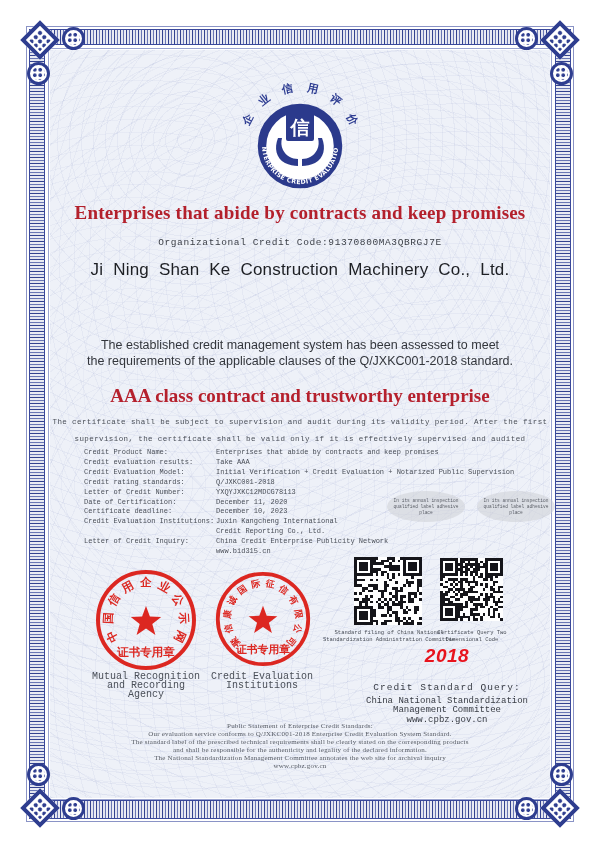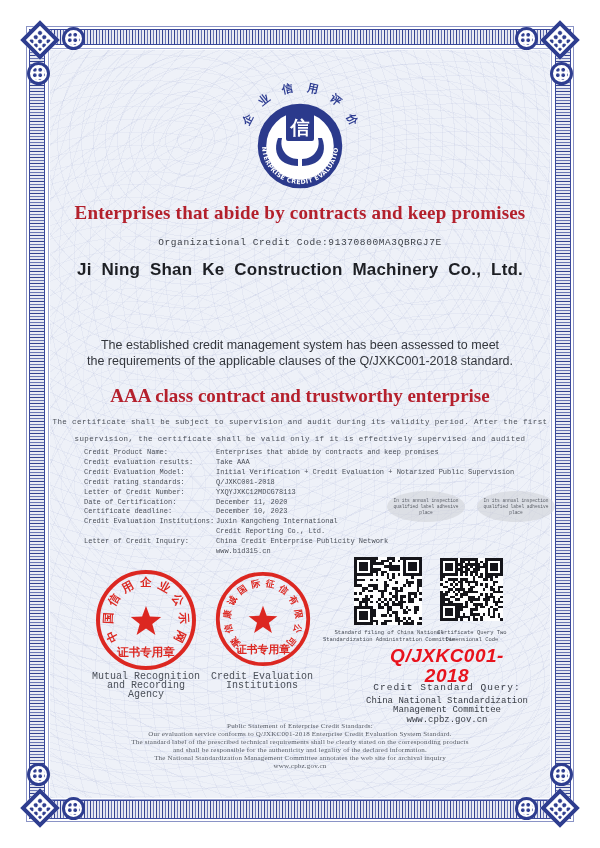--- a/index.html
+++ b/index.html
@@ -24,21 +24,21 @@
       repeating-radial-gradient(circle at 50% 44%,rgba(108,122,184,.05) 0 1px,transparent 1px 18px);}
   .diamond{position:absolute;width:20px;height:20px;background:#fff;border:4px solid #2e3d8f;transform:rotate(45deg);}
   .diamond i{position:absolute;inset:2px;background-image:radial-gradient(circle,#2e3d8f 45%,transparent 52%);background-size:6px 6px;}
   .med{position:absolute;width:17px;height:17px;border-radius:50%;background:#fff;border:3px solid #2e3d8f;}
   .med i{position:absolute;inset:2px;border-radius:50%;background-image:radial-gradient(circle,#2e3d8f 45%,transparent 52%);background-size:5.5px 5.5px;}
   
   .abs{position:absolute;}
   .ctr{left:0;width:100%;text-align:center;}
   .title{font-family:"Liberation Serif",serif;font-weight:bold;font-size:19px;color:#b3202c;letter-spacing:.2px;}
   .orgcode{font-family:"Liberation Mono",monospace;font-size:9.5px;color:#3b3f47;letter-spacing:.6px;text-align:center;}
-  .company{font-size:17px;font-weight:bold;color:#1d1f24;word-spacing:5px;letter-spacing:.2px;}
+  .company{font-size:17px;font-weight:normal;color:#1d1f24;word-spacing:5px;letter-spacing:.2px;}
   .addr{font-family:"Liberation Mono",monospace;font-size:11.5px;color:#43474f;line-height:16px;}
   .assess{font-size:12.5px;color:#33363c;line-height:16px;}
   .award{font-family:"Liberation Serif",serif;font-weight:bold;font-size:19px;color:#b5202d;}
   .superv{font-family:"Liberation Mono",monospace;font-size:7.5px;color:#4a4f58;line-height:17px;letter-spacing:.4px;}
   .details{left:84px;top:448px;font-family:"Liberation Mono",monospace;font-size:7px;color:#4a4f58;}
   .drow{display:flex;line-height:9.9px;}
   .dlabel{width:132px;flex:0 0 132px;}
   .dval span{display:block;}
   .oval{position:absolute;width:78px;height:31px;border-radius:50%;background:rgba(205,207,214,.55);
         font-family:"Liberation Mono",monospace;font-size:4.5px;color:#5a5e66;text-align:center;
@@ -885,21 +885,20 @@
   <div class="abs qrcap" style="left:322px;top:629px;width:134px">
     <div>Standard filing of China National</div>
       <div>Standardization Administration Committee</div>
   </div>
   <div class="abs qrcap" style="left:411px;top:629px;width:122px">
     <div>Certificate Query Two</div>
       <div>Dimensional Code</div>
   </div>
 
   <div class="abs stdcode" style="left:357px;top:646px;width:180px">
-    <div>Q/JXKC001-</div>
       <div>2018</div>
   </div>
   <div class="abs query" style="left:337px;top:682px;width:220px">
     <div class="qh">Credit Standard Query:</div>
     <div class="ql">China National Standardization</div>
     <div class="ql">Management Committee</div>
     <div class="ql">www.cpbz.gov.cn</div>
   </div>
 
   <div class="abs ctr pubstat" style="top:722px">

